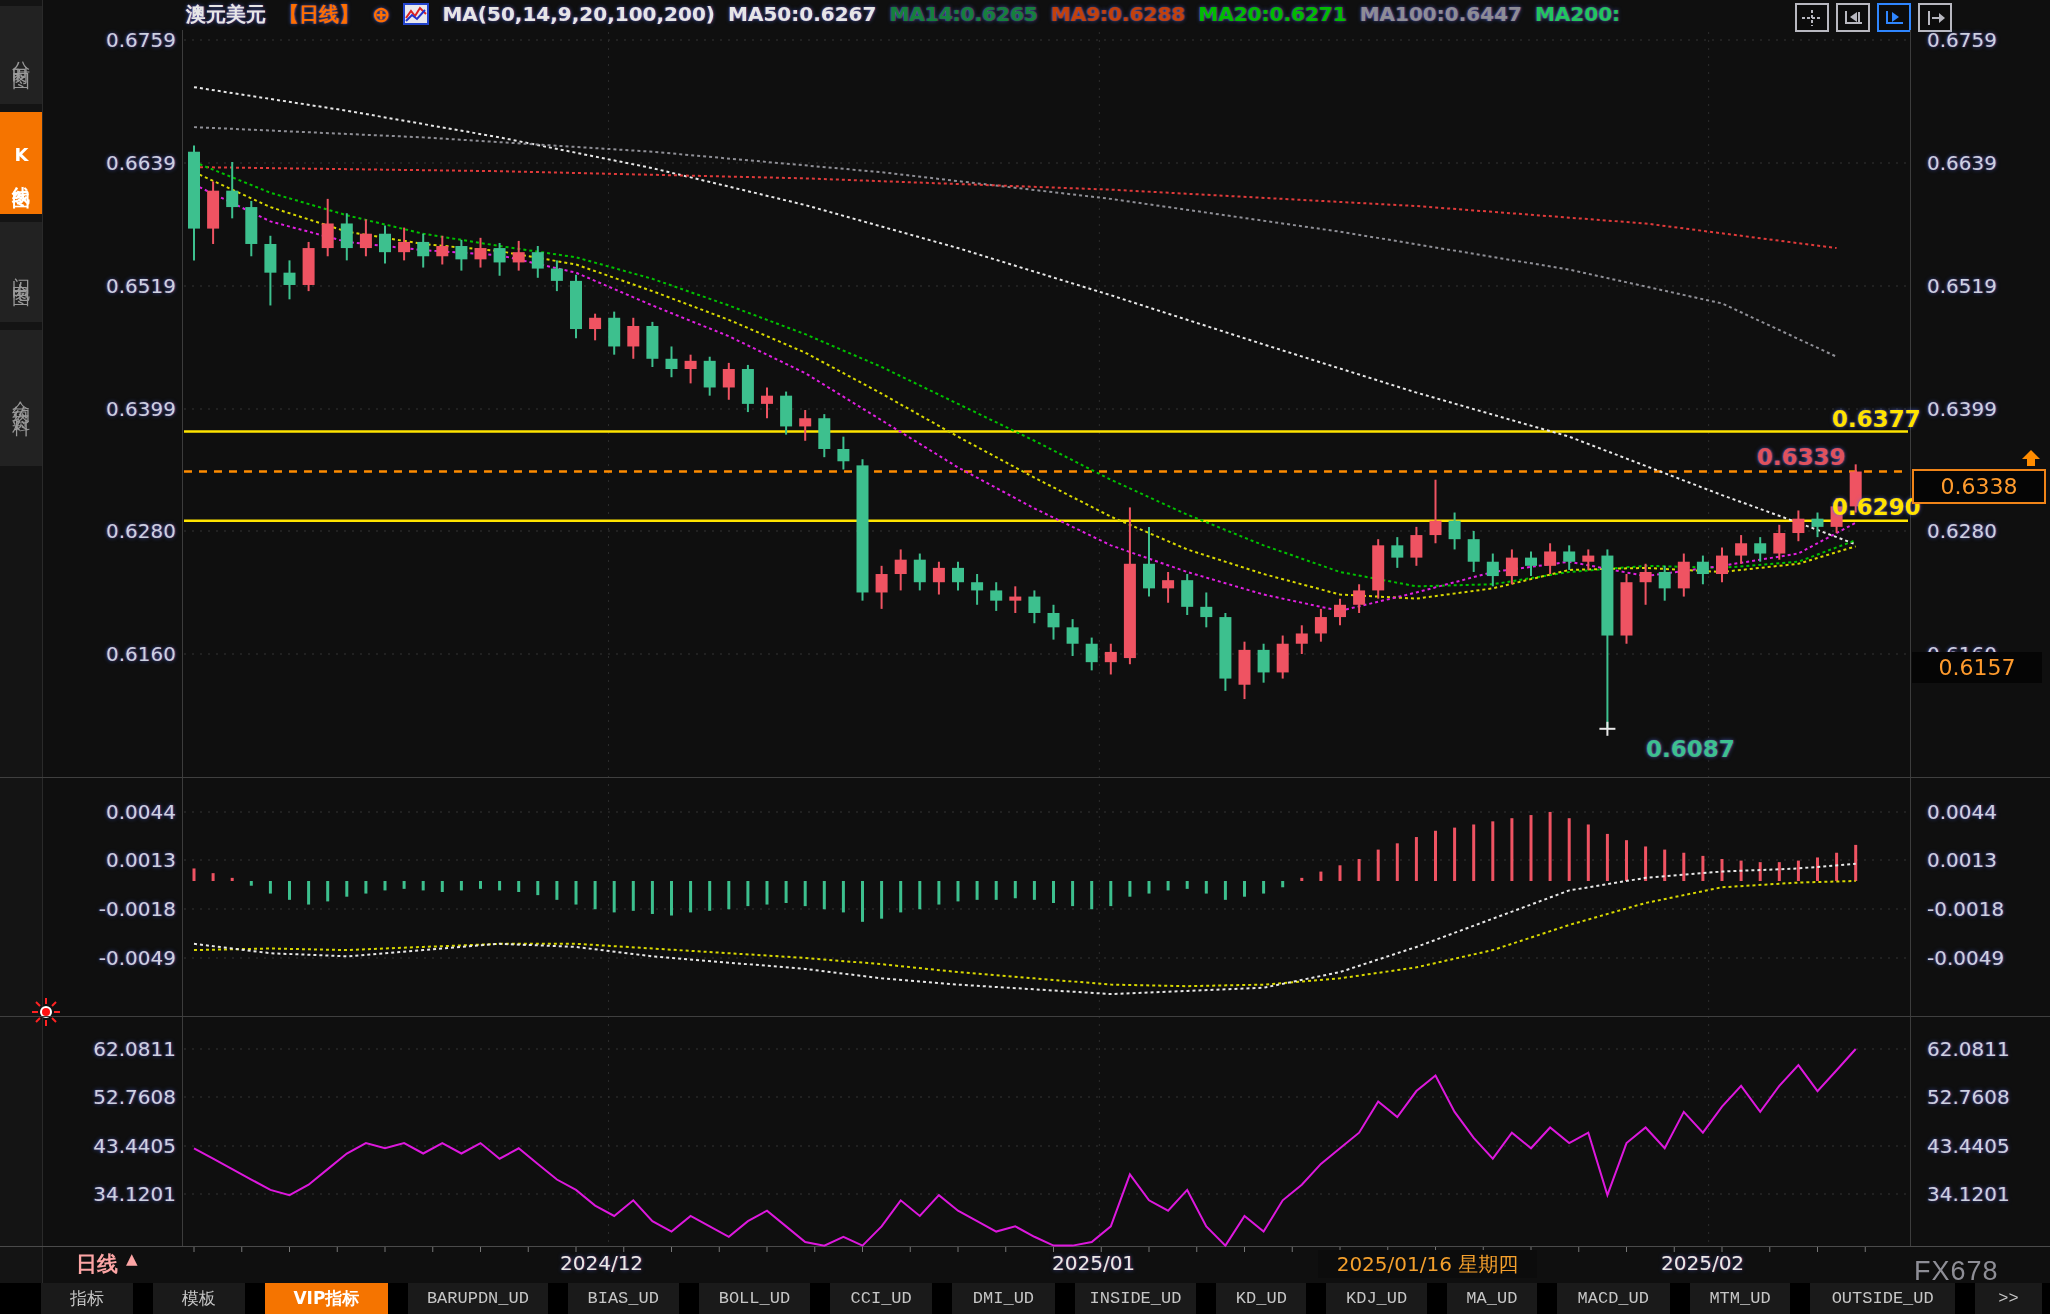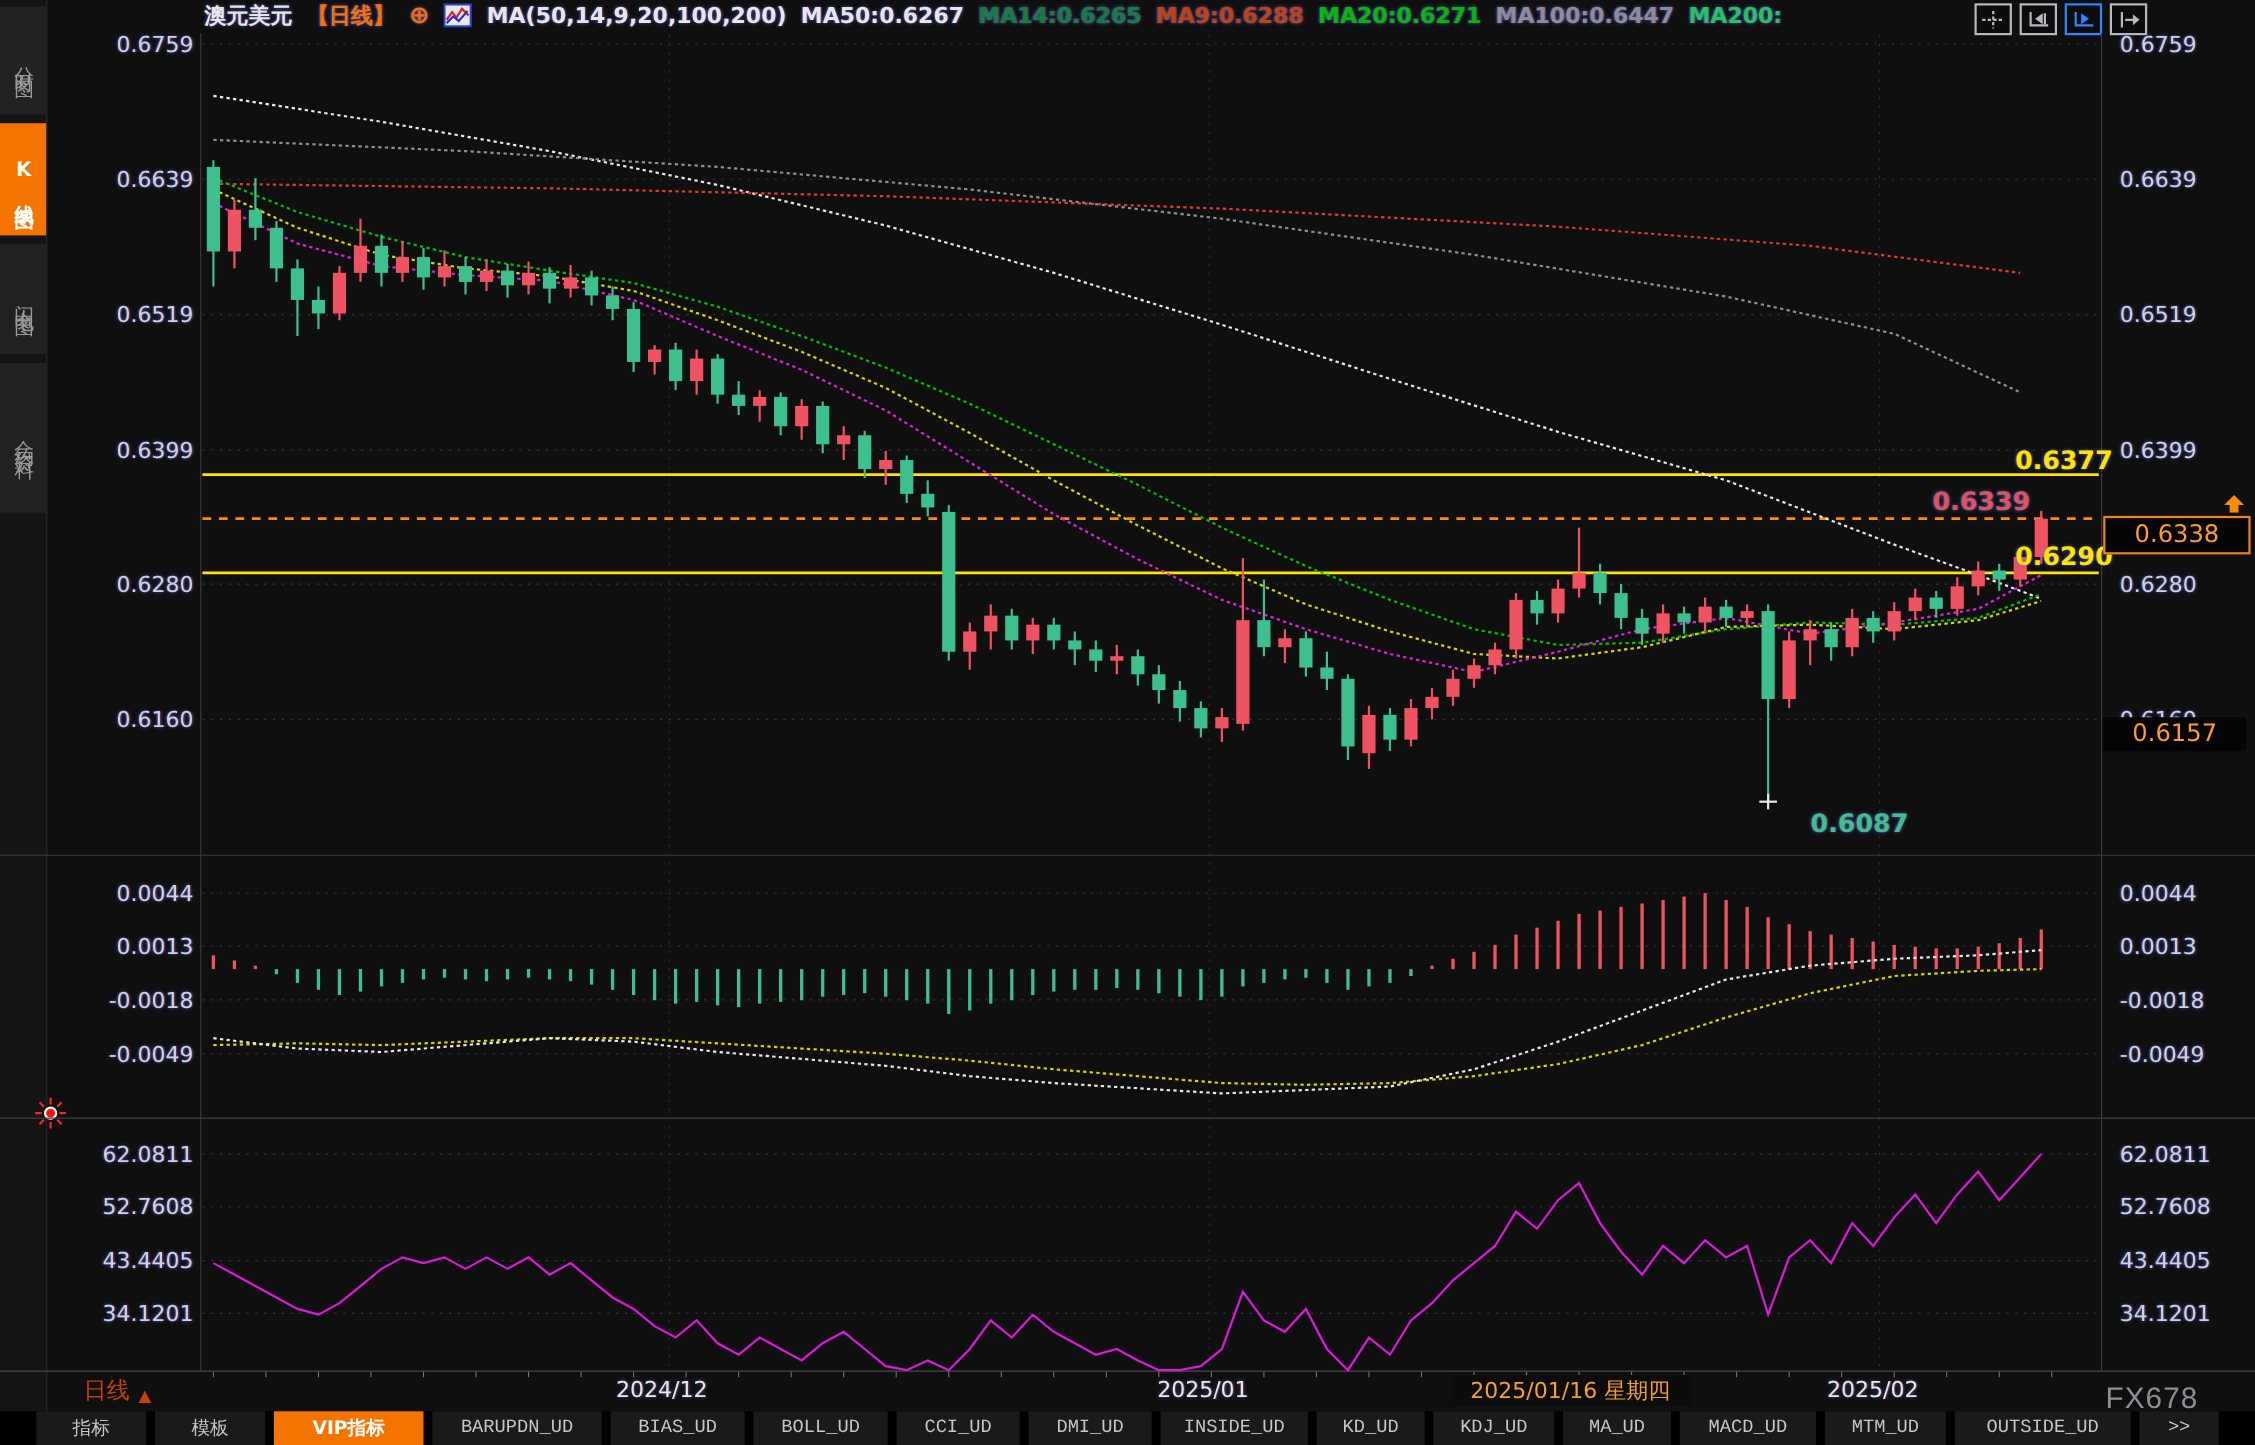--- a/index.html
+++ b/index.html
@@ -32,27 +32,27 @@
   .tag{position:absolute;left:1912px;width:130px;font-size:22px;color:#ff9b2d;background:#050505;
        display:flex;align-items:center;justify-content:center;}
   .tag.bordered{border:2px solid #f08418;}
   
   .phead{position:absolute;left:186px;display:flex;gap:18px;font-size:20px;white-space:nowrap;}
   
   .date-lbl{position:absolute;top:1251px;font-size:20px;color:#e8e8e8;
             text-shadow:0 0 4px rgba(80,120,255,.55),1px 0 1px rgba(255,70,70,.4);}
   .sel-date{position:absolute;top:1250px;left:1318px;width:219px;height:28px;background:#0c0c0c;
             color:#f5a02c;font-size:20px;display:flex;align-items:center;justify-content:center;}
-  .period{position:absolute;left:76px;top:1250px;color:#c2410c;font-size:21px;font-weight:normal;cursor:pointer;display:flex;gap:8px;align-items:flex-end;}
+  .period{position:absolute;left:76px;top:1250px;color:#fca5a5;font-size:21px;font-weight:bold;cursor:pointer;display:flex;gap:8px;align-items:flex-start;}
   .watermark{position:absolute;left:1914px;top:1256px;font-size:27px;color:#8e8e96;letter-spacing:1px;font-family:"Liberation Sans",sans-serif;}
   
   .tabbar{position:absolute;left:0;top:1283px;width:2050px;height:31px;background:#000;display:flex;align-items:stretch;}
   .tabbar .pad{width:33px;background:#000;}
   .tab{background:#1a1a1a;color:#c6c6c6;font-size:17px;display:flex;align-items:center;justify-content:center;
-       margin-right:8px;padding:0 14px;cursor:pointer;white-space:nowrap;}
+       margin-right:8px;padding:0 14px;cursor:pointer;white-space:nowrap;margin-left:12px;}
   .tab.mono{font-family:"Liberation Mono",monospace;}
   .tab.vip{background:#f57400;color:#fff;font-weight:bold;}
 </style>
 </head>
 <body>
 
 <div class="app">
 
   <div class="sidebar">
     <div class="side-item" style="top:6px;height:98px;">

